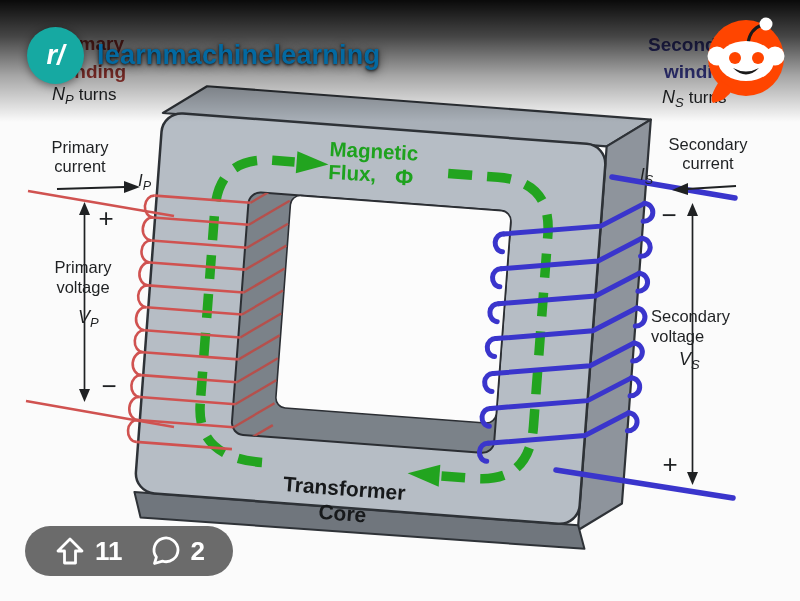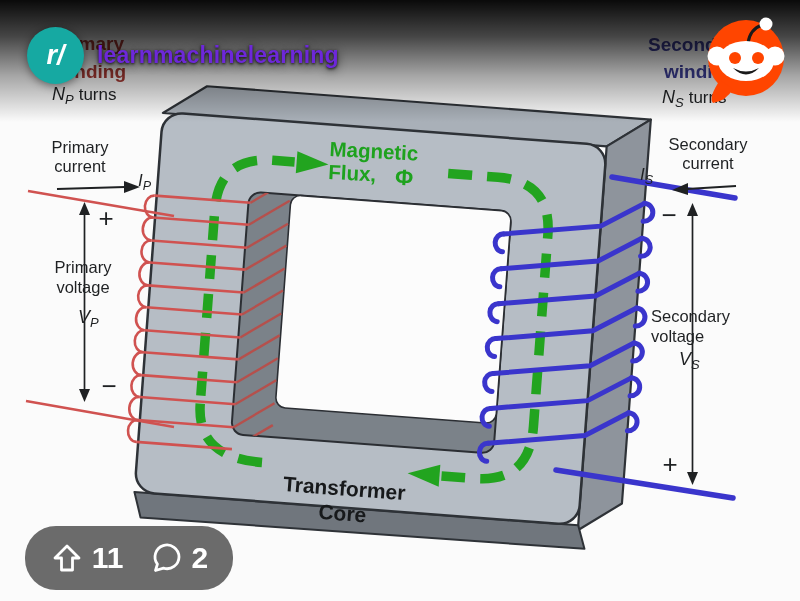--- a/index.html
+++ b/index.html
@@ -7,26 +7,26 @@
   .stage{position:relative;width:800px;height:601px;background:#fbfbfb;overflow:hidden;}
   .stage svg text{font-family:"Liberation Sans",sans-serif;}
 
   
   .top-gradient{position:absolute;left:0;top:0;width:800px;height:122px;
     background:linear-gradient(180deg,rgba(0,0,0,.96) 0%,rgba(0,0,0,.72) 30%,rgba(0,0,0,.34) 62%,rgba(0,0,0,0) 100%);
     pointer-events:none;}
   .header{position:absolute;left:27px;top:27px;display:flex;align-items:center;gap:13px;}
   .avatar{width:57px;height:57px;border-radius:50%;background:#16a9a2;display:flex;align-items:center;justify-content:center;
     color:#ffffff;font-weight:bold;font-style:italic;font-size:27px;box-shadow:0 2px 8px rgba(0,0,0,.45);}
-  .community-name{color:#6d28d9;font-weight:bold;font-size:23px;letter-spacing:.2px;
+  .community-name{color:#0369a1;font-weight:bold;font-size:27px;letter-spacing:.2px;
     text-shadow:0 1px 3px rgba(0,0,0,.85),0 2px 10px rgba(0,0,0,.7);}
   .snoo{position:absolute;left:700px;top:12px;width:92px;height:92px;}
-  .stats-pill{position:absolute;left:25px;top:526px;width:208px;height:64px;border-radius:31px;
+  .stats-pill{position:absolute;left:25px;top:526px;width:208px;height:50px;border-radius:31px;
     background:rgba(96,96,96,.93);display:flex;align-items:center;justify-content:center;gap:26px;
-    color:#ffffff;font-weight:bold;font-size:30px;}
+    color:#ffffff;font-weight:bold;font-size:26px;}
   .stat-btn{display:flex;align-items:center;gap:8px;}
   .stat-btn svg{display:block;}
 </style>
 </head>
 <body>
 
 <div class="stage">
 
   
   <svg width="800" height="601" viewBox="0 0 800 601">

